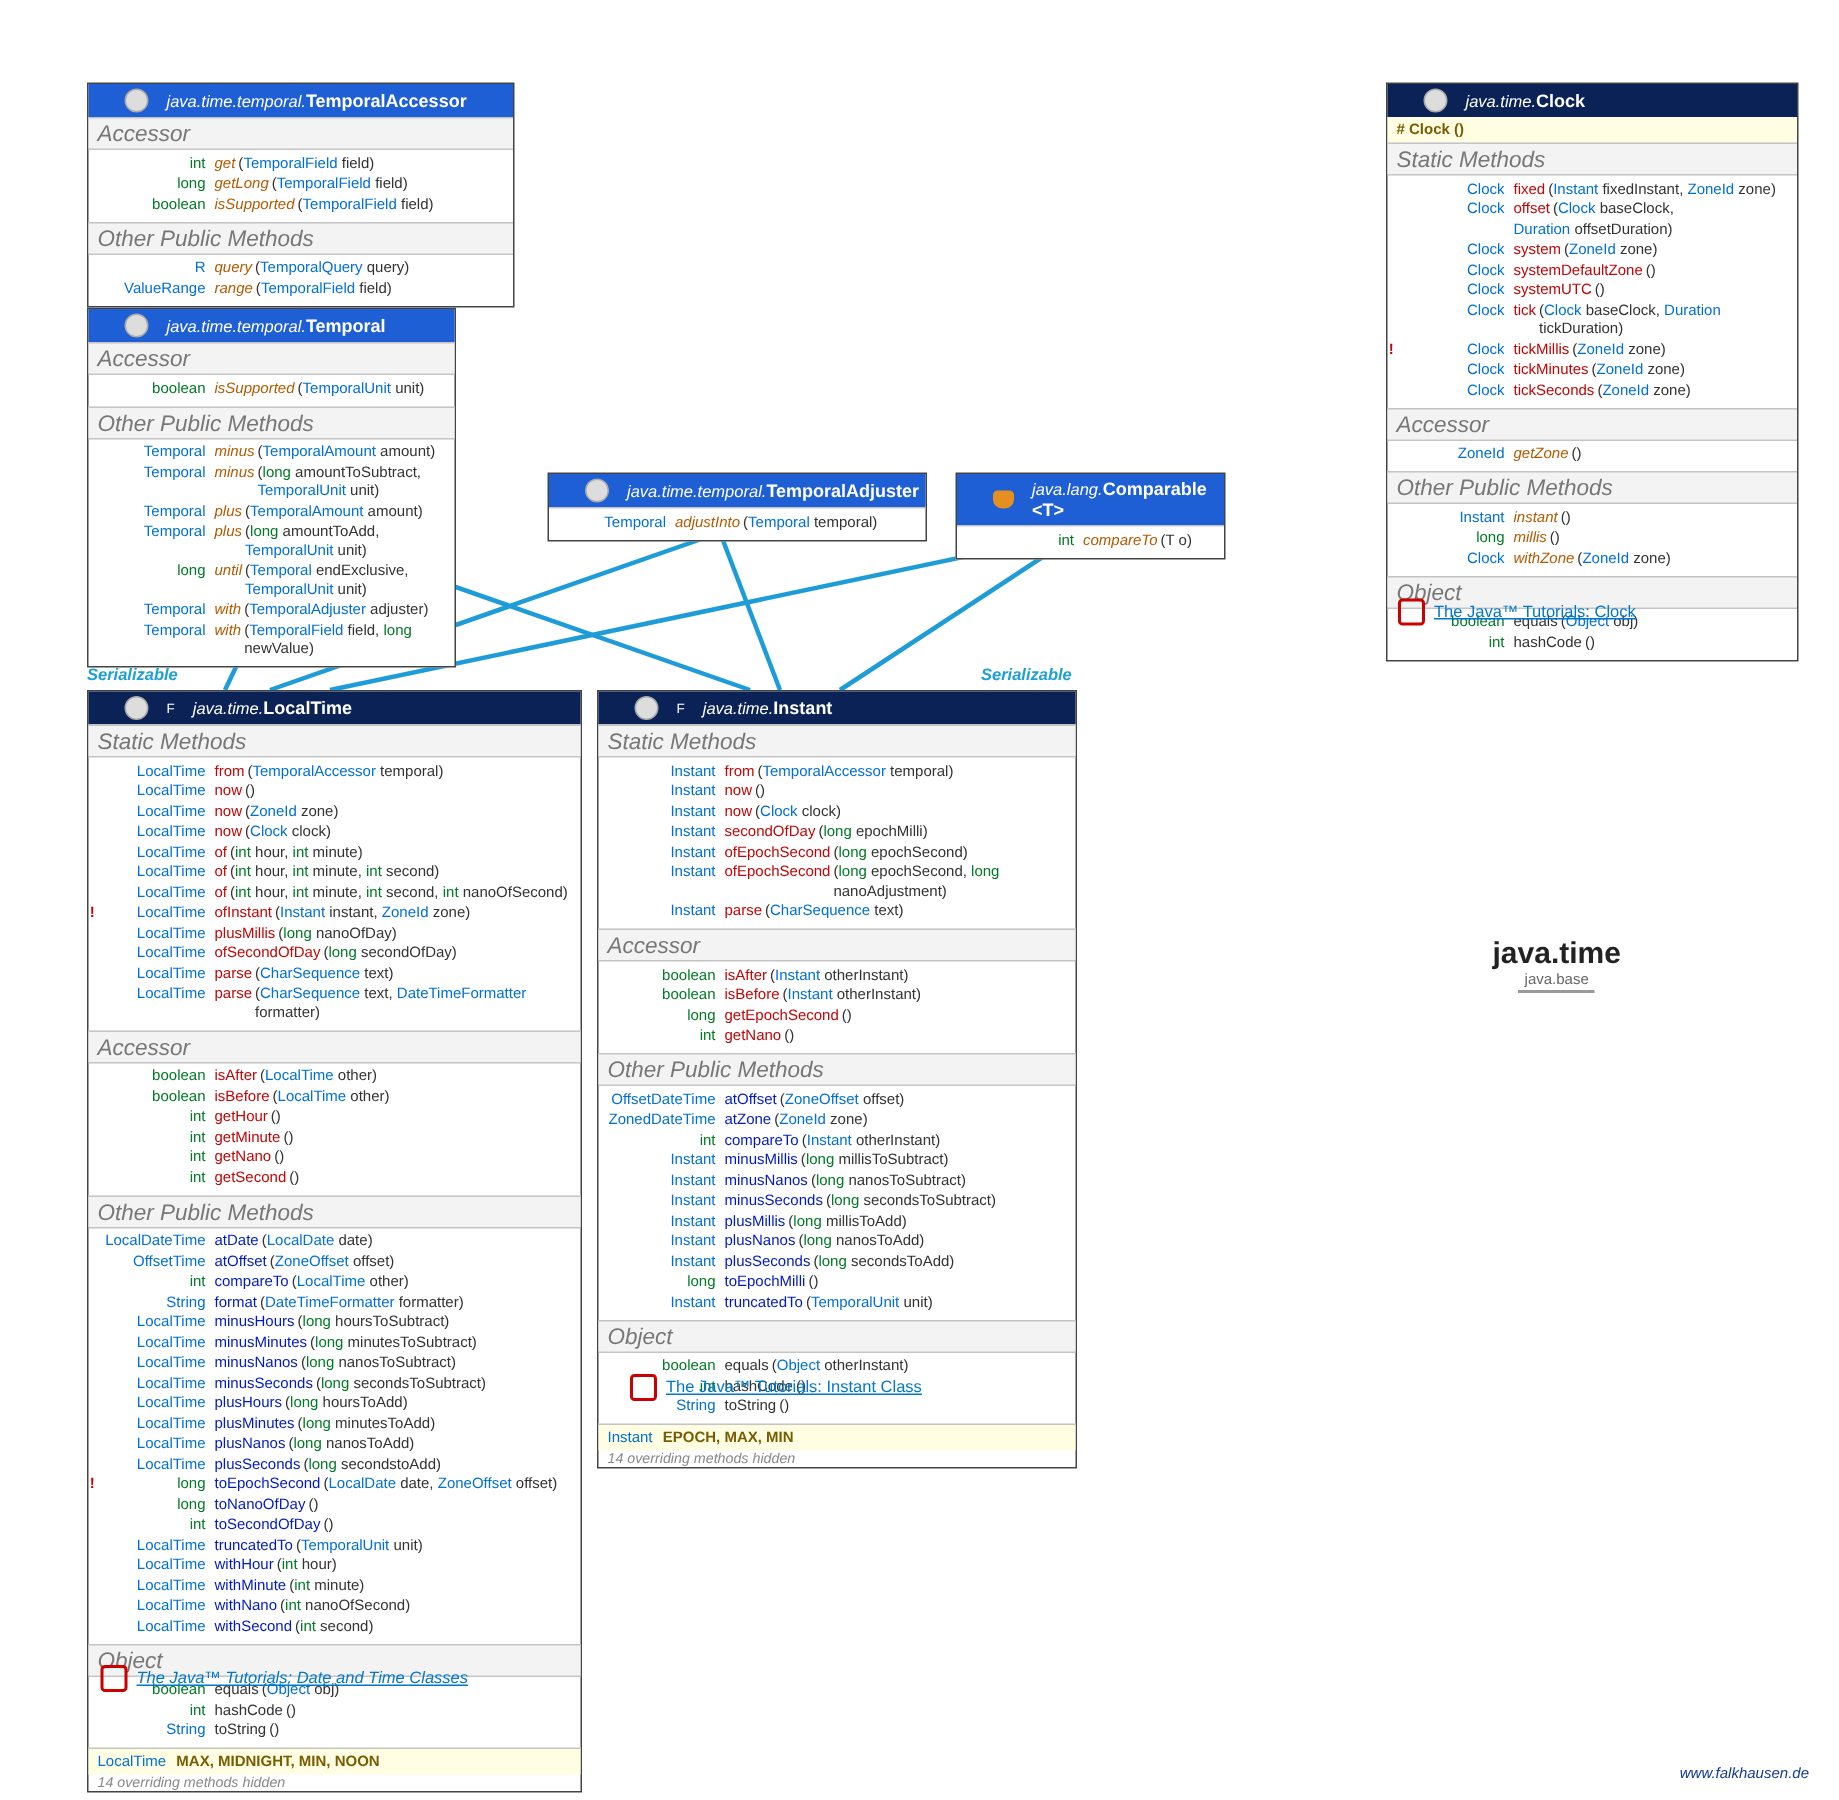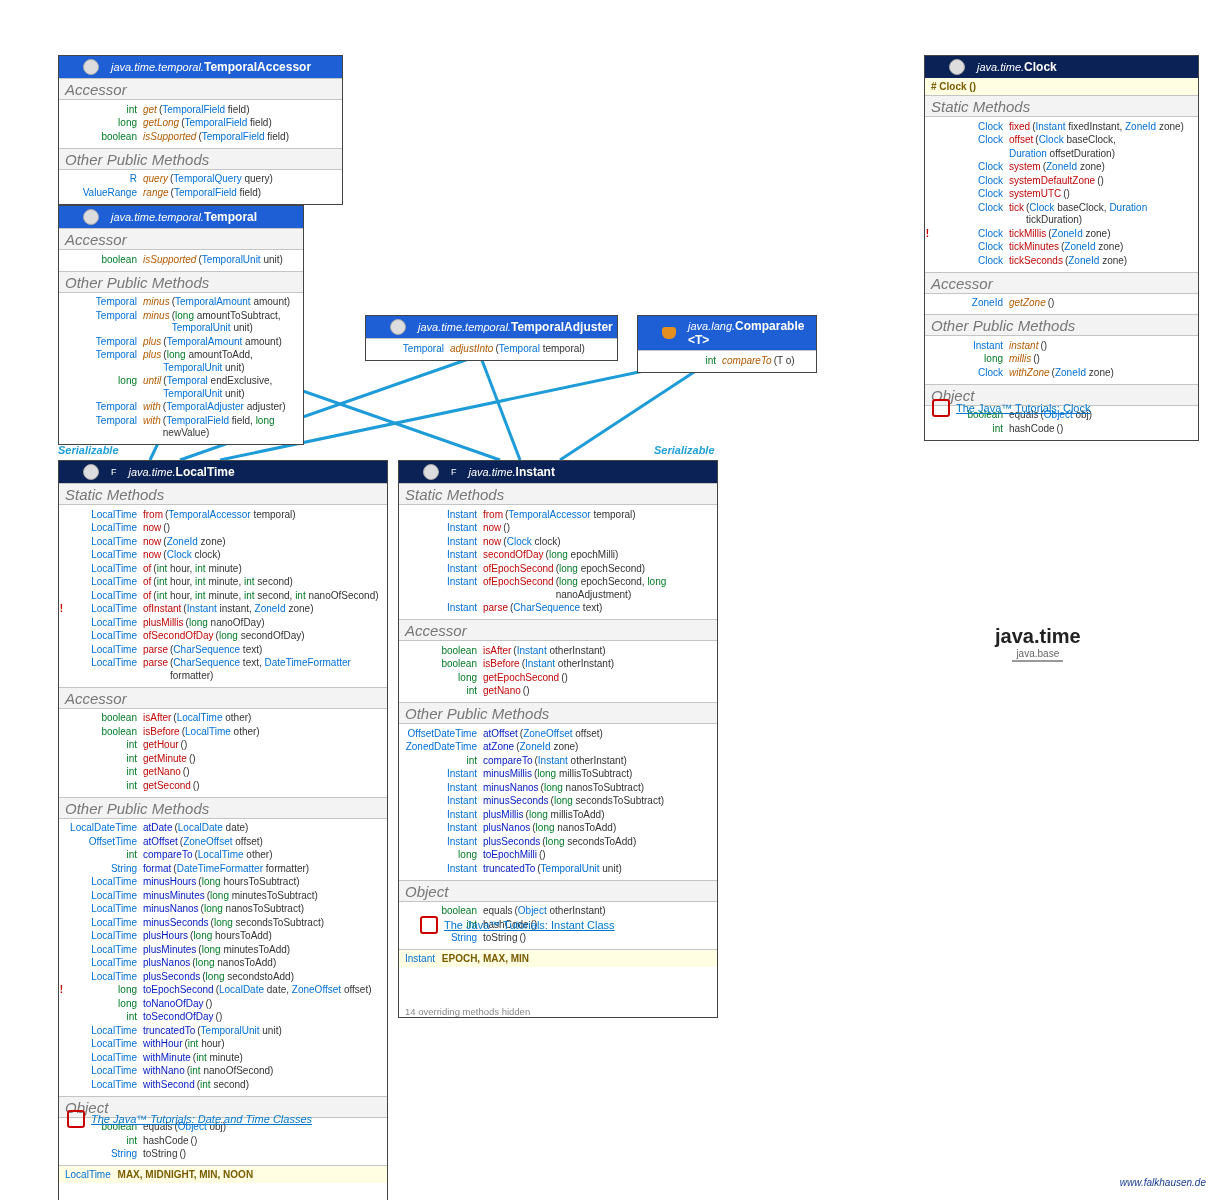--- a/index.html
+++ b/index.html
@@ -83,23 +83,22 @@
   .row .k { color: #007a25; }
   .constants {
     background: #fffde2;
     padding: 3px 6px;
     border-top: 1px solid #c4c4c4;
     font-size: 10px;
   }
   .constants .ret { color: #006fd6; padding-right: 4px;}
   .constants .vals { color: #7a5c00; font-weight: bold; }
   .footer {
-    color: #888; font-size: 9.5px;
+    font-style: italic; color: #888; font-size: 9.5px;
     padding: 0 6px;
-    margin-top: 39px;
   }
   .extlink {
     position: absolute;
     display: flex; align-items: center; gap: 6px;
     font-size: 11px;
   }
   .extlink .obox {
     width: 14px; height: 14px; border: 2px solid #c00; border-radius: 3px;
     display: inline-block;
   }

